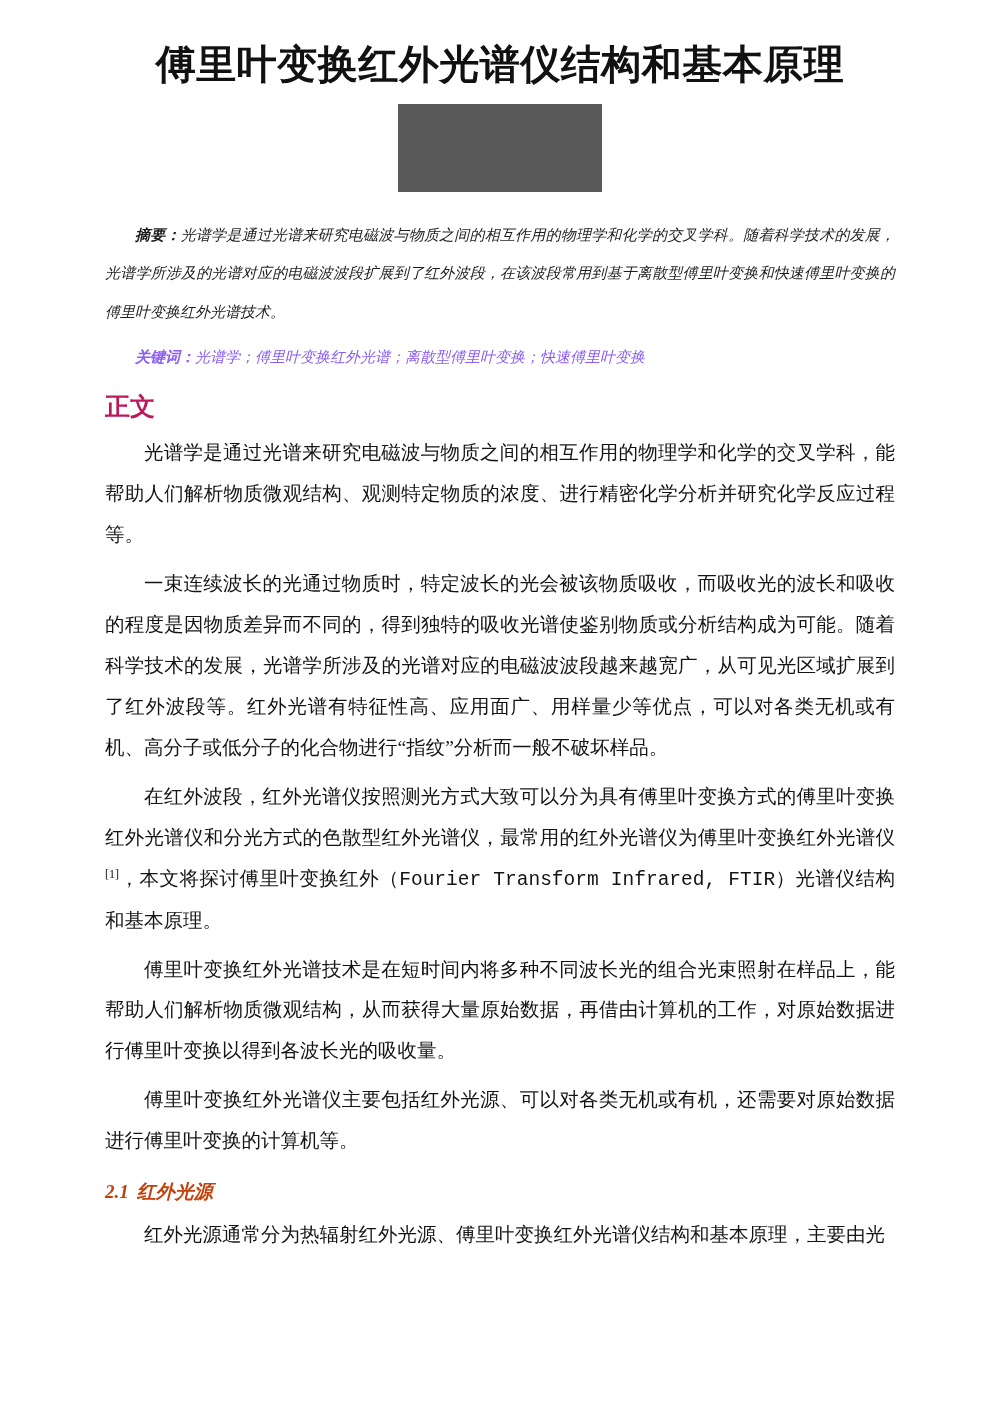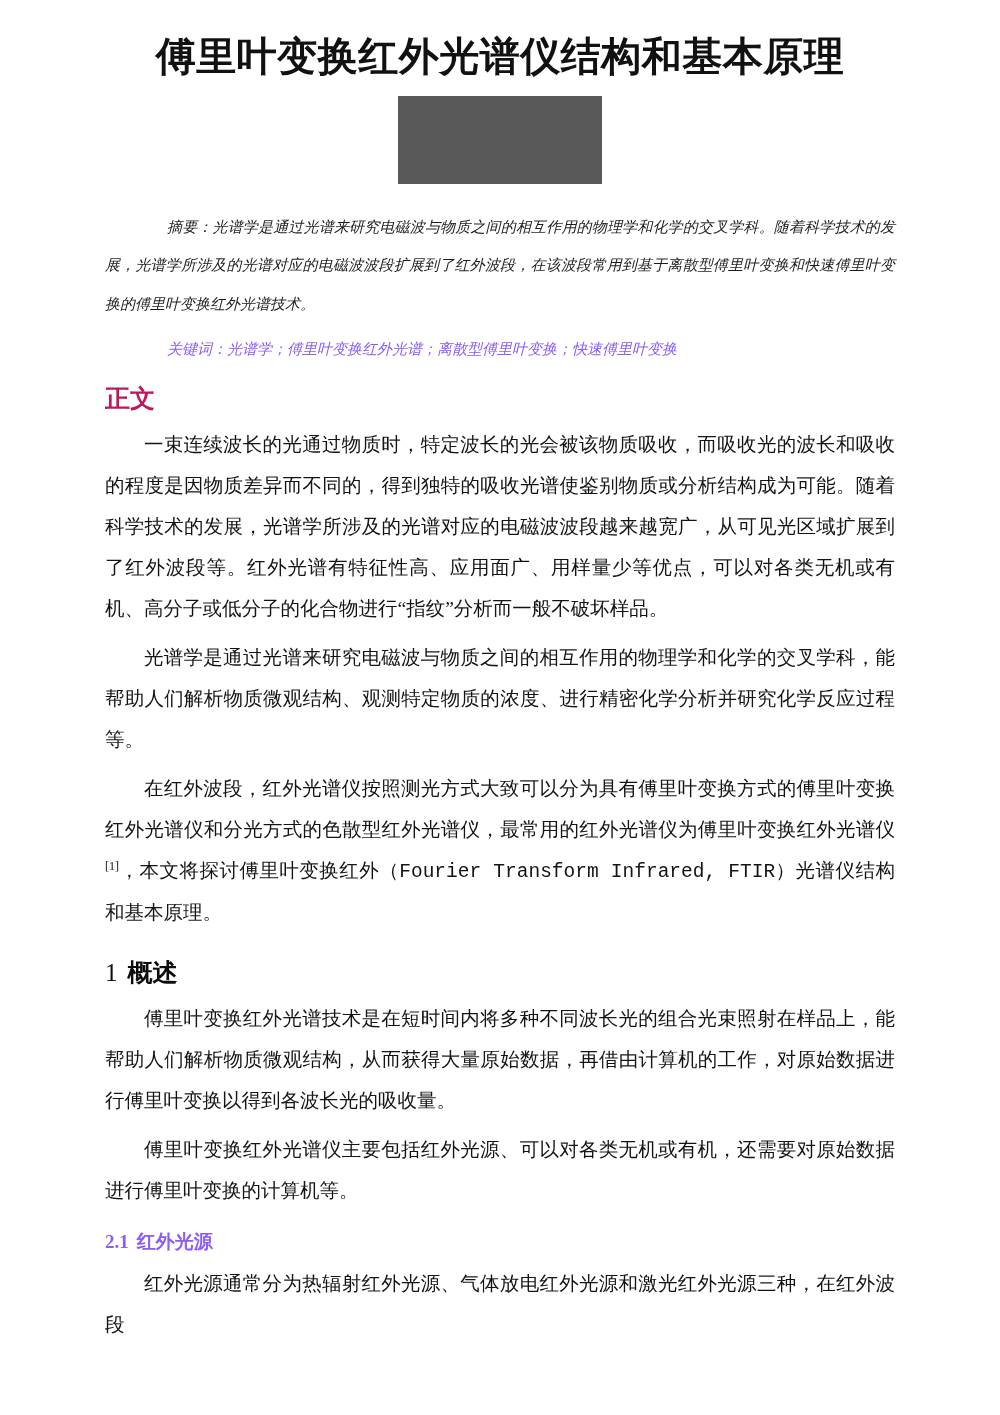--- a/index.html
+++ b/index.html
@@ -19,21 +19,21 @@
     width: 1000px;
     height: 1415px;
     box-sizing: border-box;
     padding: 0 105px;
     overflow: hidden;
   }
 
   
   .doc-title {
     margin: 0;
-    padding-top: 32px;
+    padding-top: 40px;
     font-family: "Liberation Serif", "DejaVu Serif", serif;
     font-size: 40px;
     font-weight: 700;
     line-height: 1.25;
     text-align: center;
     letter-spacing: 0.5px;
     color: #111;
   }
 
   
@@ -54,23 +54,22 @@
     font-style: italic;
     font-size: 15px;
     line-height: 2.55;
     text-align: justify;
     text-justify: inter-ideograph;
     text-indent: 2em;
     color: #1d1d1d;
   }
   .abstract-para .lead,
   .keywords-para .lead {
-    font-weight: 400;
+    font-weight: 700;
     font-style: italic;
-    margin-left: 32px;
   }
   .keywords-para {
     margin: 10px 0 0 0;
     font-family: "Liberation Serif", "DejaVu Serif", serif;
     font-style: italic;
     font-size: 15px;
     line-height: 2.2;
     text-indent: 2em;
     color: #8b5cf6;
   }
@@ -96,21 +95,22 @@
     font-family: "Liberation Serif", "DejaVu Serif", serif;
     font-weight: 400;
     margin-right: 10px;
   }
   .h-sub {
     margin: 16px 0 0 0;
     font-family: "Liberation Sans", "DejaVu Sans", sans-serif;
     font-size: 19px;
     font-weight: 700;
     line-height: 1.5;
-    color: #8b5cf6;
+    color: #c2410c;
+    font-style: italic;
   }
   .h-sub .sec-num {
     font-family: "Liberation Serif", "DejaVu Serif", serif;
     font-weight: 700;
     margin-right: 8px;
   }
 
   
   .body-para {
     margin: 8px 0 0 0;
@@ -141,30 +141,29 @@
   <div class="redacted-block"></div>
 
   <div class="abstract-wrap">
     <p class="abstract-para"><span class="lead">摘要：</span><span>光谱学是通过光谱来研究电磁波与物质之间的相互作用的物理学和化学的交叉学科。随着科学技术的发展，光谱学所涉及的光谱对应的电磁波波段扩展到了红外波段，在该波段常用到基于离散型傅里叶变换和快速傅里叶变换的傅里叶变换红外光谱技术。</span></p>
 
     <p class="keywords-para"><span class="lead">关键词：</span><span>光谱学；傅里叶变换红外光谱；离散型傅里叶变换；快速傅里叶变换</span></p>
   </div>
 
   <h2 class="h-main">正文</h2>
 
+  <p class="body-para">光谱学是通过光谱来研究电磁波与物质之间的相互作用的物理学和化学的交叉学科，能帮助人们解析物质微观结构、观测特定物质的浓度、进行精密化学分析并研究化学反应过程等。</p>
+
   <p class="body-para">一束连续波长的光通过物质时，特定波长的光会被该物质吸收，而吸收光的波长和吸收的程度是因物质差异而不同的，得到独特的吸收光谱使鉴别物质或分析结构成为可能。随着科学技术的发展，光谱学所涉及的光谱对应的电磁波波段越来越宽广，从可见光区域扩展到了红外波段等。红外光谱有特征性高、应用面广、用样量少等优点，可以对各类无机或有机、高分子或低分子的化合物进行“指纹”分析而一般不破坏样品。</p>
-
-  <p class="body-para">光谱学是通过光谱来研究电磁波与物质之间的相互作用的物理学和化学的交叉学科，能帮助人们解析物质微观结构、观测特定物质的浓度、进行精密化学分析并研究化学反应过程等。</p>
 
   <p class="body-para"><span>在红外波段，红外光谱仪按照测光方式大致可以分为具有傅里叶变换方式的傅里叶变换红外光谱仪和分光方式的色散型红外光谱仪，最常用的红外光谱仪为傅里叶变换红外光谱仪</span><span class="cite-sup">[1]</span><span>，本文将探讨傅里叶变换红外（</span><span class="latin">Fourier Transform Infrared, FTIR</span><span>）光谱仪结构和基本原理。</span></p>
 
-  <h2 class="h-section"><span class="sec-num">1</span><span>概述</span></h2>
 
   <p class="body-para">傅里叶变换红外光谱技术是在短时间内将多种不同波长光的组合光束照射在样品上，能帮助人们解析物质微观结构，从而获得大量原始数据，再借由计算机的工作，对原始数据进行傅里叶变换以得到各波长光的吸收量。</p>
 
 
   <p class="body-para">傅里叶变换红外光谱仪主要包括红外光源、可以对各类无机或有机，还需要对原始数据进行傅里叶变换的计算机等。</p>
 
   <h3 class="h-sub"><span class="sec-num">2.1</span><span>红外光源</span></h3>
 
-  <p class="body-para">红外光源通常分为热辐射红外光源、气体放电红外光源和激光红外光源三种，在红外波段</p>
+  <p class="body-para">红外光源通常分为热辐射红外光源、傅里叶变换红外光谱仪结构和基本原理，主要由光</p>
 
 </div>
 
 </body></html>

